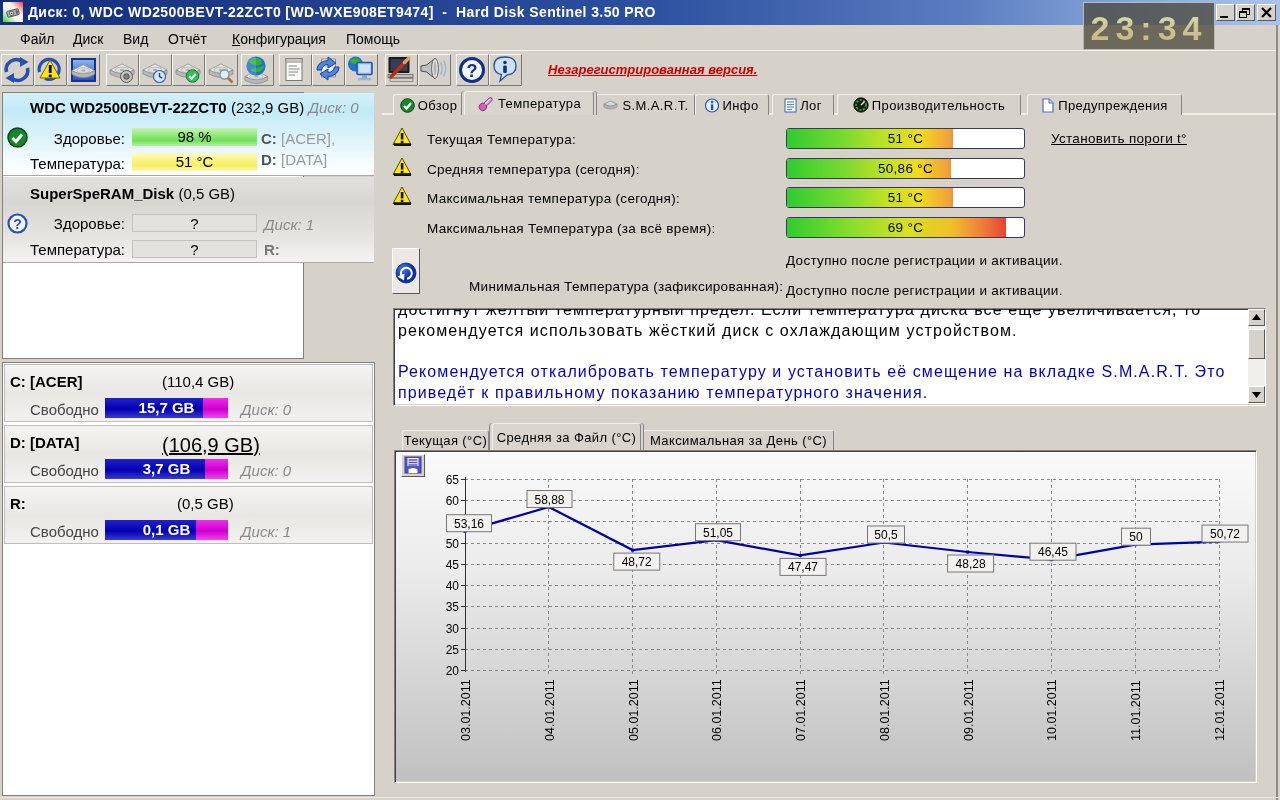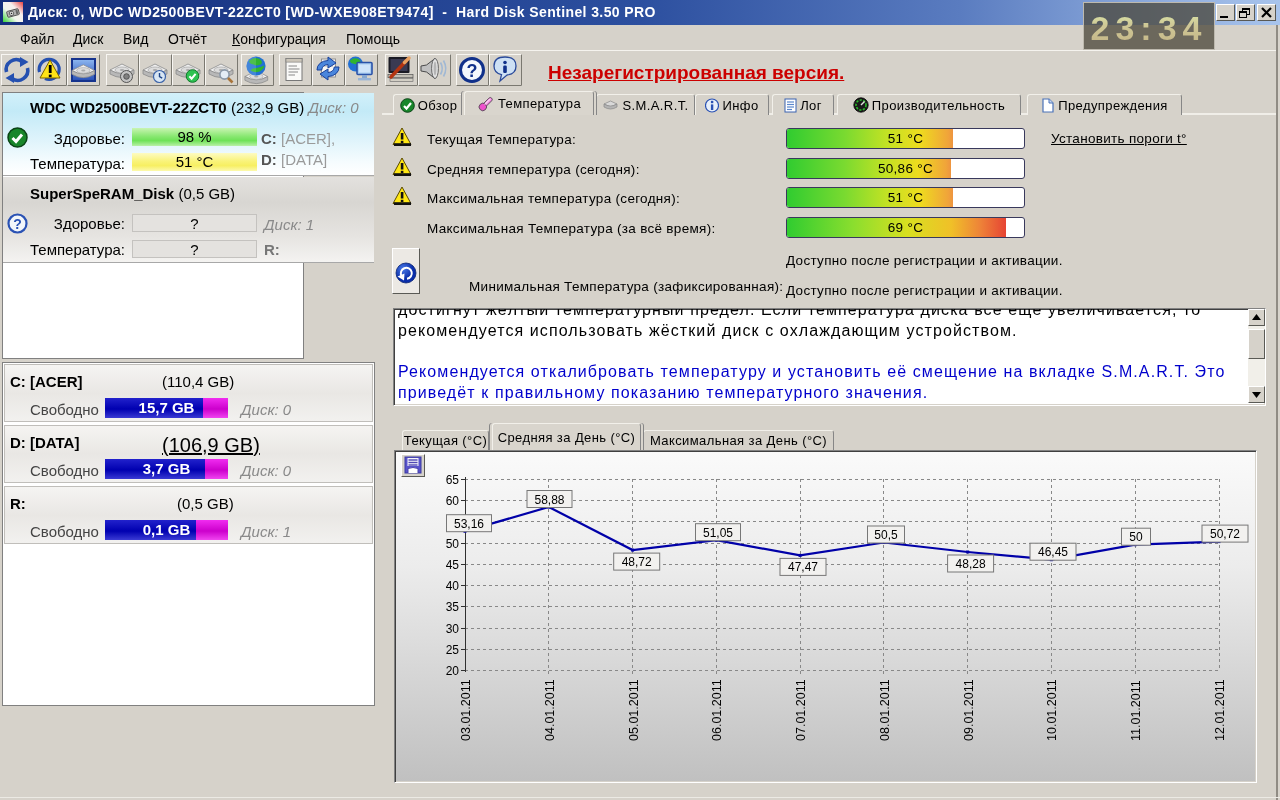--- a/index.html
+++ b/index.html
@@ -206,21 +206,21 @@
       </g>
 
 <use href="#tbb" x="489" y="2"></use>
 <g transform="translate(492,4)">
         <path d="M13 1 Q24 1 24 10 Q24 18 15 19 L8 25 L9.5 18.6 Q2 17 2 10 Q2 1 13 1 Z" fill="#cde0f4" stroke="#2a4a9a" stroke-width="1.3"></path>
 <circle cx="13" cy="6.5" r="1.8" fill="#10308a"></circle>
         <rect x="11.2" y="9.5" width="3.6" height="7.5" rx="1.2" fill="#10308a"></rect>
       </g>
 </svg>
   </div>
-<div class="abs" style="left:548px;top:62px;font-size:19px;font-weight:bold;color:#cc0000;text-decoration:underline;">Незарегистрированная версия.</div>
+<div class="abs" style="left:548px;top:62px;font-size:13px;font-weight:bold;color:#cc0000;text-decoration:underline;font-style:italic;">Незарегистрированная версия.</div>
 
 <div class="abs" style="left:1083px;top:2px;width:132px;height:48px;background:rgba(72,68,55,0.75);border:1px solid #bdb9ae;"></div>
 <div class="abs" style="left:1083px;top:9px;width:132px;height:40px;font-size:34px;font-weight:bold;text-align:center;letter-spacing:6px;
  background:linear-gradient(180deg,#dcecac 0%,#cfc896 40%,#c2b184 100%);-webkit-background-clip:text;background-clip:text;color:transparent;">23:34</div>
 
 <div class="abs" style="left:2px;top:92px;width:302px;height:267px;background:#fff;border:1px solid #808080;" id="leftbox1">
 
  <div class="abs" style="left:0;top:0;width:371px;height:83px;border-bottom:1px solid #a8a8a8;
   background:linear-gradient(180deg,#d2f0fa 0%,#c3eaf7 22%,#ddf3fb 55%,#f6fcfe 85%,#ffffff 100%);">
   <div class="abs" style="left:27px;top:6px;font-size:15px;white-space:nowrap;"><b>WDC WD2500BEVT-22ZCT0</b> (232,9 GB) <span class="it">Диск: 0</span></div>
@@ -248,21 +248,21 @@
    <text x="10.5" y="15.5" font-size="14" font-weight="bold" fill="#2a52b4" text-anchor="middle" font-family="Liberation Sans">?</text>
         </svg></div>
   <div class="abs" style="left:0px;top:38px;width:122px;text-align:right;font-size:15px;">Здоровье:</div>
   <div class="abs" style="left:129px;top:37px;width:125px;height:18px;text-align:center;font-size:15px;background:#e4e2df;border:1px solid #c4c2bf;">?</div>
   <div class="abs" style="left:0px;top:64px;width:122px;text-align:right;font-size:15px;">Температура:</div>
   <div class="abs" style="left:129px;top:63px;width:125px;height:18px;text-align:center;font-size:15px;background:#e4e2df;border:1px solid #c4c2bf;">?</div>
   <div class="abs it" style="left:261px;top:39px;font-size:15px;">Диск: 1</div>
   <div class="abs" style="left:261px;top:64px;font-size:15px;font-weight:bold;color:#777;">R:</div>
  </div>
 </div>
-<div class="abs" style="left:2px;top:362px;width:373px;height:344px;background:#fff;border:1px solid #808080;" id="leftbox2">
+<div class="abs" style="left:2px;top:362px;width:373px;height:434px;background:#fff;border:1px solid #808080;" id="leftbox2">
 
  <div class="abs" style="left:1px;top:1px;width:369px;height:58px;border:1px solid #c0beba;
   background:linear-gradient(180deg,#f5f4f2 0%,#e9e7e4 50%,#f2f1ef 100%);">
   <div class="abs" style="left:5px;top:8px;font-size:15px;font-weight:bold;">C: [ACER]</div>
   <div class="abs" style="left:157px;top:8px;font-size:15px;">(110,4 GB)</div>
   <div class="abs" style="left:25px;top:36px;font-size:15px;color:#444;">Свободно</div>
   <div class="abs" style="left:100px;top:33px;width:123px;height:20px;background:linear-gradient(180deg,#2222cc 0%,#0000b0 55%,#3a3ad4 100%);">
     <div class="abs" style="right:0;top:0;width:25px;height:20px;background:linear-gradient(180deg,#f02cf0 0%,#cc00cc 55%,#f044f0 100%);"></div>
     <div class="abs" style="left:0;top:1px;width:123px;text-align:center;font-size:15px;font-weight:bold;color:#fff;">15,7 GB</div>
       </div>
@@ -409,21 +409,21 @@
  border-radius:3px 3px 0 0;border-top-color:#f2f0ea;border-left-color:#f2f0ea;display:flex;align-items:center;justify-content:center;white-space:nowrap;}
 .tab.sel{top:0;height:24px;background:#d9d5cd;z-index:2;box-shadow:-2px 0 0 #d9d5cd,2px 0 0 #d9d5cd,-3px 0 0 #868686,3px 0 0 #868686;}
 .bar{position:absolute;width:239px;height:21px;background:#fff;border:1px solid #39395c;border-radius:3px;overflow:hidden;}
 .bar i{position:absolute;left:0;top:0;height:19px;display:block;
  background:linear-gradient(90deg,#30cc30 0%,#7ada30 35%,#c2e224 60%,#eedc1e 80%,#f0a43a 97%,#ee9440 100%);}
 .bar i.hot{background:linear-gradient(90deg,#30cc30 0%,#8ade2e 30%,#d8e020 55%,#f0c028 75%,#ee8438 88%,#e64434 100%);}
 .bar s{position:absolute;left:0;top:2px;width:237px;text-align:center;text-decoration:none;color:#000;}
 </style>
 <div class="abs" id="charttabs" style="left:394px;top:423px;width:470px;height:27px;font-size:13px;">
  <div class="tab" style="left:8px;top:7px;width:87px;height:20px;">Текущая (°C)</div>
- <div class="tab sel" style="left:98px;top:0px;width:149px;height:27px;">Средняя за День (°C)</div>
+ <div class="tab sel" style="left:98px;top:0px;width:149px;height:27px;">Средняя за Файл (°C)</div>
  <div class="tab" style="left:249px;top:7px;width:191px;height:20px;">Максимальная за День (°C)</div>
 </div>
 <div class="abs" style="left:1276px;top:25px;width:2px;height:775px;background:#908c84;"></div>
 <div class="abs" style="left:1278px;top:25px;width:2px;height:775px;background:#d8d4cc;"></div>
 <div class="abs" style="left:0px;top:797px;width:1280px;height:1px;background:#eceae4;"></div>
 <div class="abs sunken2" id="chartpanel" style="left:394px;top:450px;width:863px;height:333px;
  background:linear-gradient(180deg,#fafafa 0%,#ececec 35%,#d4d4d4 70%,#c0c0c0 100%);">
  <div class="abs raised" style="left:6px;top:3px;width:24px;height:23px;">
   <svg width="22" height="21">
         <g transform="translate(3,2)">

